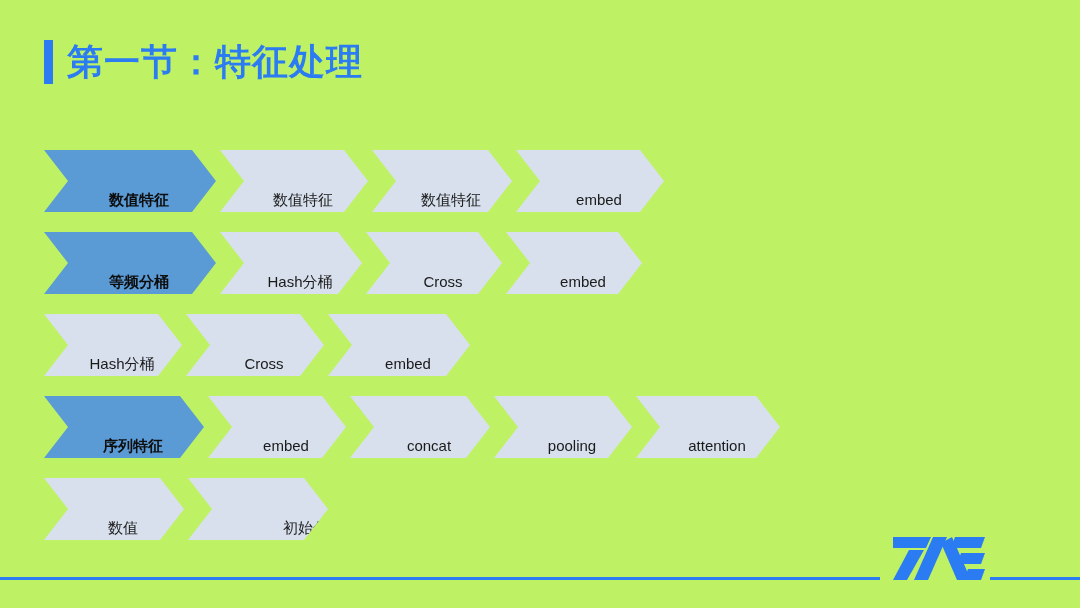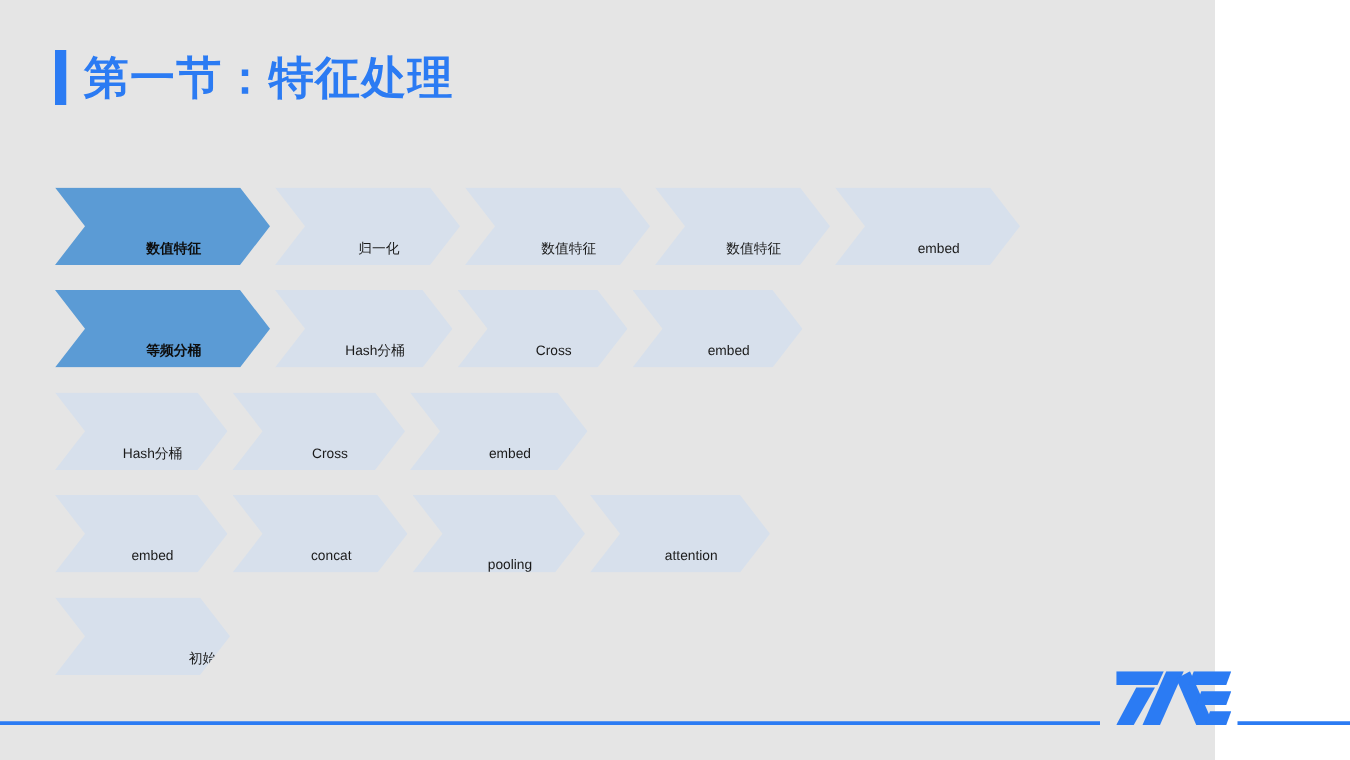--- a/index.html
+++ b/index.html
@@ -11,23 +11,23 @@
     height: 608px;
     background: #ffffff;
     font-family: "Liberation Sans", "DejaVu Sans", sans-serif;
     overflow: hidden;
     position: relative;
   }
 
   
   .slide {
     position: relative;
-    width: 972px;
+    width: 1080px;
     height: 608px;
-    background: #e5e5e5;
+    background: #bef264;
   }
 
   
   .title-block {
     position: absolute;
     left: 44px;
     top: 36px;
     display: flex;
     align-items: center;
     height: 52px;
@@ -75,21 +75,21 @@
     margin-right: 4px;
     flex: 0 0 auto;
   }
   .chev.lead {
     background: #5B9BD5;
   }
   .chev.step {
     background: #D7E0EC;
   }
   .chev-label {
-    font-size: 11px;
+    font-size: 15px;
     color: #1a1a1a;
     white-space: nowrap;
     padding-left: 18px;
     line-height: 1;
     margin-top: 36px;
   }
   .chev.lead .chev-label {
     font-weight: bold;
     color: #0d0d0d;
   }
@@ -131,23 +131,20 @@
     <div class="title-bar"></div>
     <div class="title-text">第一节：特征处理</div>
   </div>
 
   <div class="rows">
       <div class="row">
         <div class="chev lead" style="width: 172px;">
           <span class="chev-label">数值特征</span>
         </div>
         <div class="chev step" style="width: 148px;">
-          <span class="chev-label">归一化</span>
-        </div>
-        <div class="chev step" style="width: 148px;">
           <span class="chev-label">数值特征</span>
         </div>
         <div class="chev step" style="width: 140px;">
           <span class="chev-label">数值特征</span>
         </div>
         <div class="chev step" style="width: 148px;">
           <span class="chev-label">embed</span>
         </div>
       </div>
       <div class="row">
@@ -169,34 +166,40 @@
           <span class="chev-label">Hash分桶</span>
         </div>
         <div class="chev step" style="width: 138px;">
           <span class="chev-label">Cross</span>
         </div>
         <div class="chev step" style="width: 142px;">
           <span class="chev-label">embed</span>
         </div>
       </div>
       <div class="row">
+        <div class="chev lead" style="width: 160px;">
+          <span class="chev-label">序列特征</span>
+        </div>
         <div class="chev step" style="width: 138px;">
           <span class="chev-label">embed</span>
         </div>
         <div class="chev step" style="width: 140px; text-align: center;">
           <span class="chev-label">concat</span>
         </div>
-        <div class="chev step" style="width: 138px; align-items: flex-end;">
+        <div class="chev step" style="width: 138px;">
           <span class="chev-label">pooling</span>
         </div>
         <div class="chev step" style="width: 144px; text-align: center;">
           <span class="chev-label">attention</span>
         </div>
       </div>
       <div class="row">
+        <div class="chev step" style="width: 140px;">
+          <span class="chev-label">数值</span>
+        </div>
         <div class="chev step" style="width: 140px; justify-content: flex-end;">
           <span class="chev-label">初始化</span>
         </div>
       </div>
     </div>
 
   <div class="footer-rule-left"></div>
   <div class="footer-rule-right"></div>
 
   <div class="logo">

